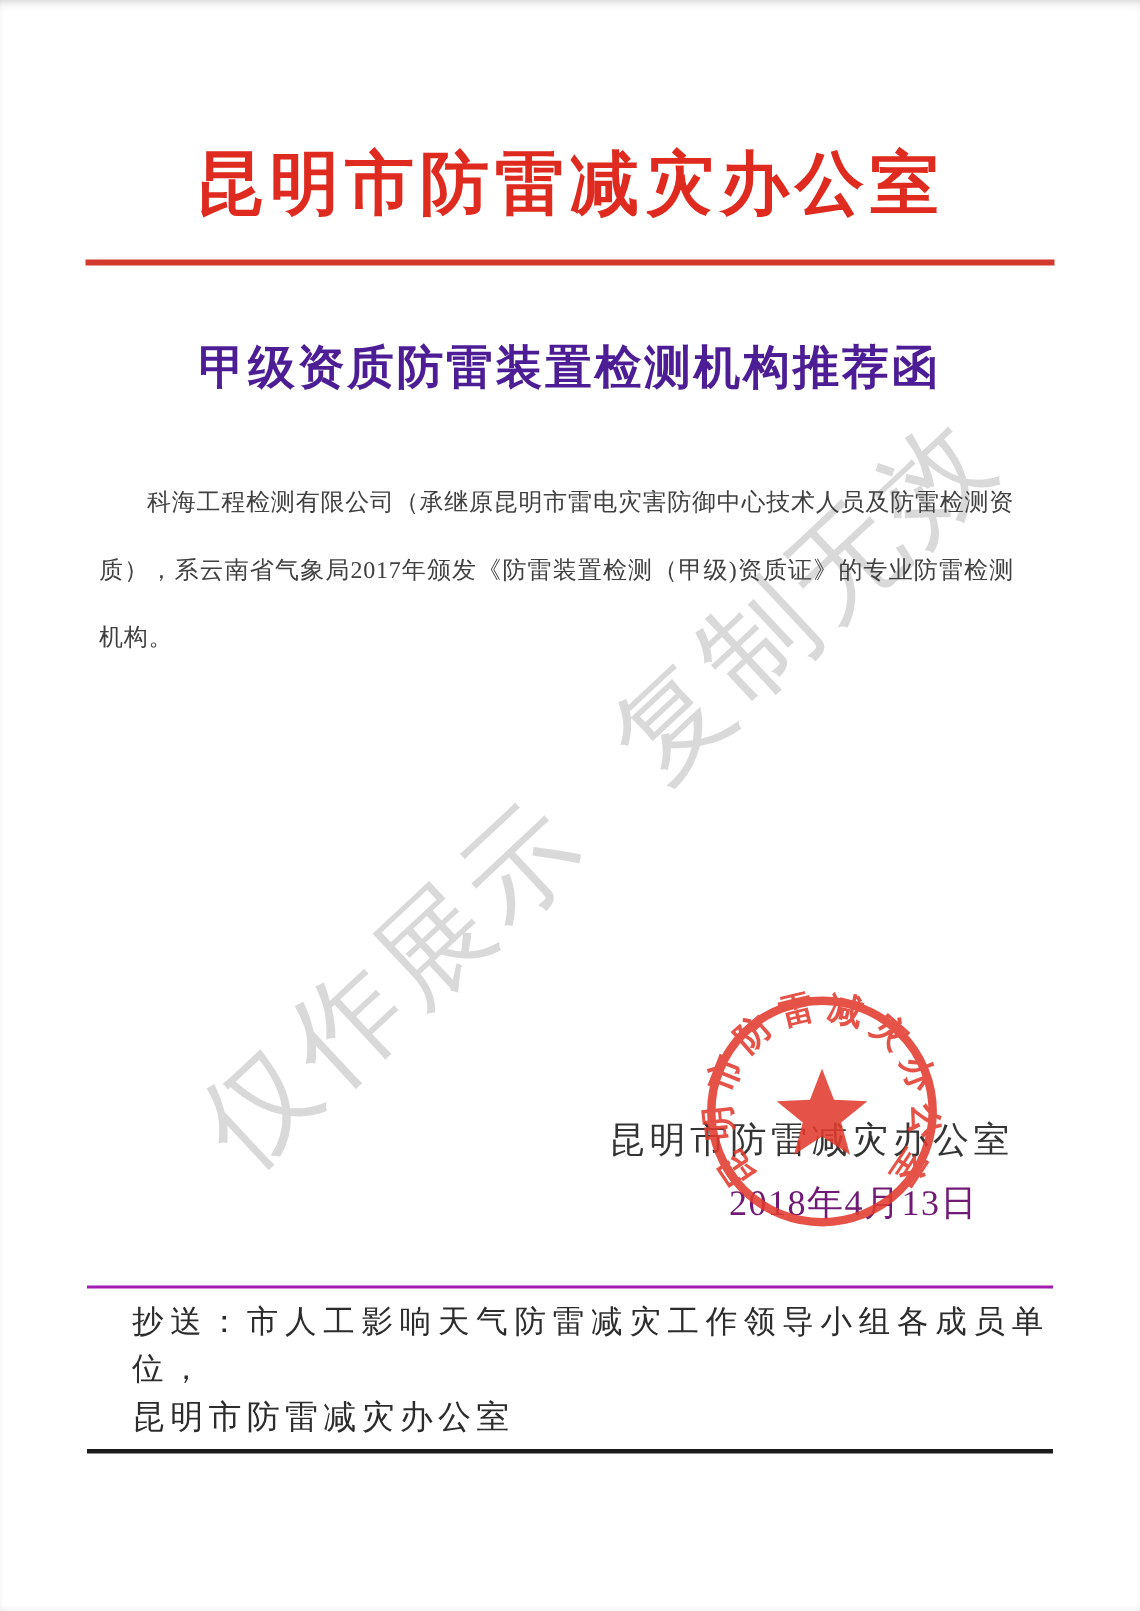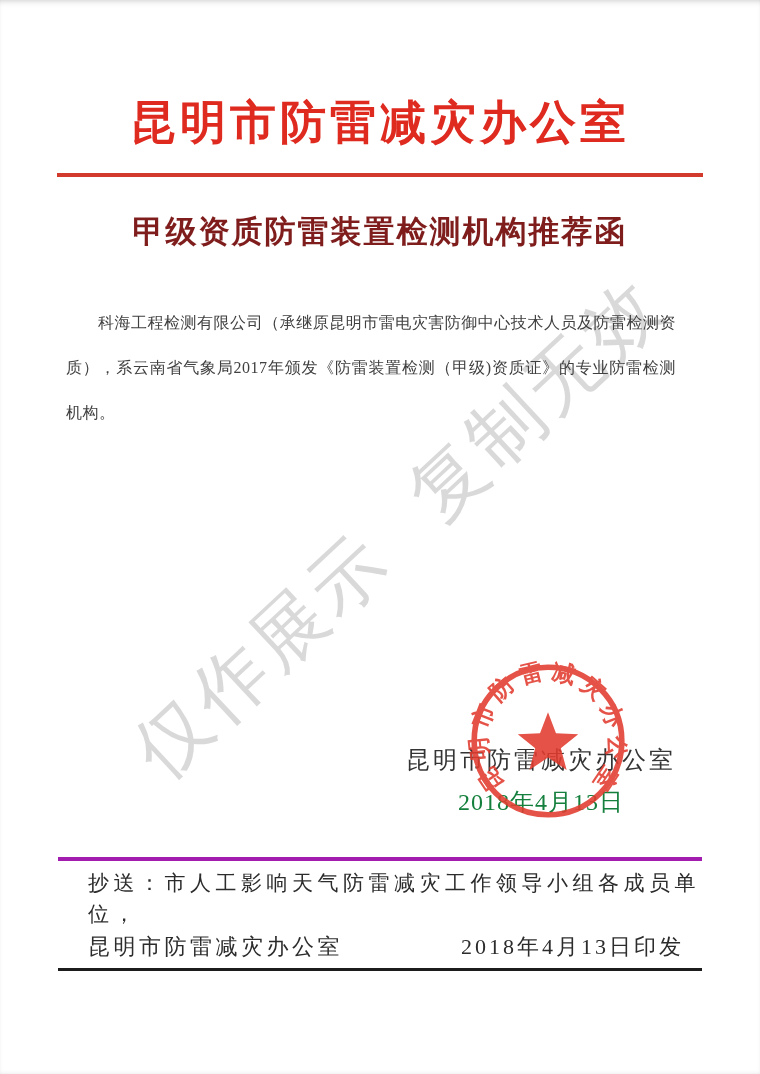--- a/index.html
+++ b/index.html
@@ -42,26 +42,26 @@
   }
   .red-rule {
     position: relative; z-index: 2;
     margin: 19px 57px 0 57px;
     height: 4px;
     background: #d23a2e;
   }
   
   .doc-title {
     position: relative; z-index: 2;
-    margin-top: 34px;
+    margin-top: 47px;
     text-align: center;
     font-size: 31px;
     font-weight: bold;
     letter-spacing: 2px;
-    color: #7f1d1d;
+    color: #4c1d95;
   }
   
   .body-text {
     position: relative; z-index: 2;
     margin: 47px 84px 0 66px;
     font-size: 16px;
     line-height: 45px;
     text-align: justify;
     letter-spacing: 0.5px;
     color: #404040;
@@ -69,37 +69,37 @@
   .body-text p.indent { text-indent: 2em; }
   
   .sign-org {
     position: absolute; z-index: 2;
     top: 744px; right: 84px;
     font-size: 24px; letter-spacing: 3px;
     color: #343434;
   }
   .sign-date {
     position: absolute; z-index: 2;
-    top: 786px; right: 136px;
+    top: 786px; right: 108px;
     font-size: 24px; letter-spacing: 1px;
-    color: #15803d;
+    color: #701a75;
   }
   
   .seal {
     position: absolute; z-index: 3;
     left: 466px; top: 659px;
     width: 164px; height: 164px;
     opacity: 0.88;
     pointer-events: none;
   }
   
   .footer {
     position: absolute; z-index: 2;
     left: 58px; right: 58px; top: 857px;
-    border-top: 4px solid #a21caf;
+    border-top: 2px solid #a21caf;
     border-bottom: 3px solid #1c1c1c;
     padding: 7px 0 6px 0;
     color: #2c2c2c;
   }
   .cc-line { font-size: 21px; line-height: 31px; letter-spacing: 4.5px; padding-left: 30px; }
   .cc-line2 { padding-left: 98px; }
   .issuer-row {
     display: flex; justify-content: space-between; align-items: baseline;
     margin-top: 1px;
     font-size: 22px; line-height: 31px;
@@ -132,17 +132,16 @@
     <path id="sealArc" d="M 42 126 A 60 60 0 1 1 118 126" fill="none"></path>
     <text font-size="22.5" font-weight="bold" fill="#e23b2e" style="font-family:'Liberation Serif','DejaVu Serif',serif; letter-spacing:1px;">
       <textPath href="#sealArc" startOffset="50%" text-anchor="middle" textLength="282">昆明市防雷减灾办公室</textPath>
     </text>
   </svg>
 
   <div class="footer">
     <div class="cc-line"><span>抄送：</span><span>市人工影响天气防雷减灾工作领导小组各成员单位，</span></div>
     <div class="issuer-row">
       <span class="issuer">昆明市防雷减灾办公室</span>
-      <span class="print-date">2018年4月13日印发</span>
     </div>
   </div>
 
 </div>
 
 </body></html>

